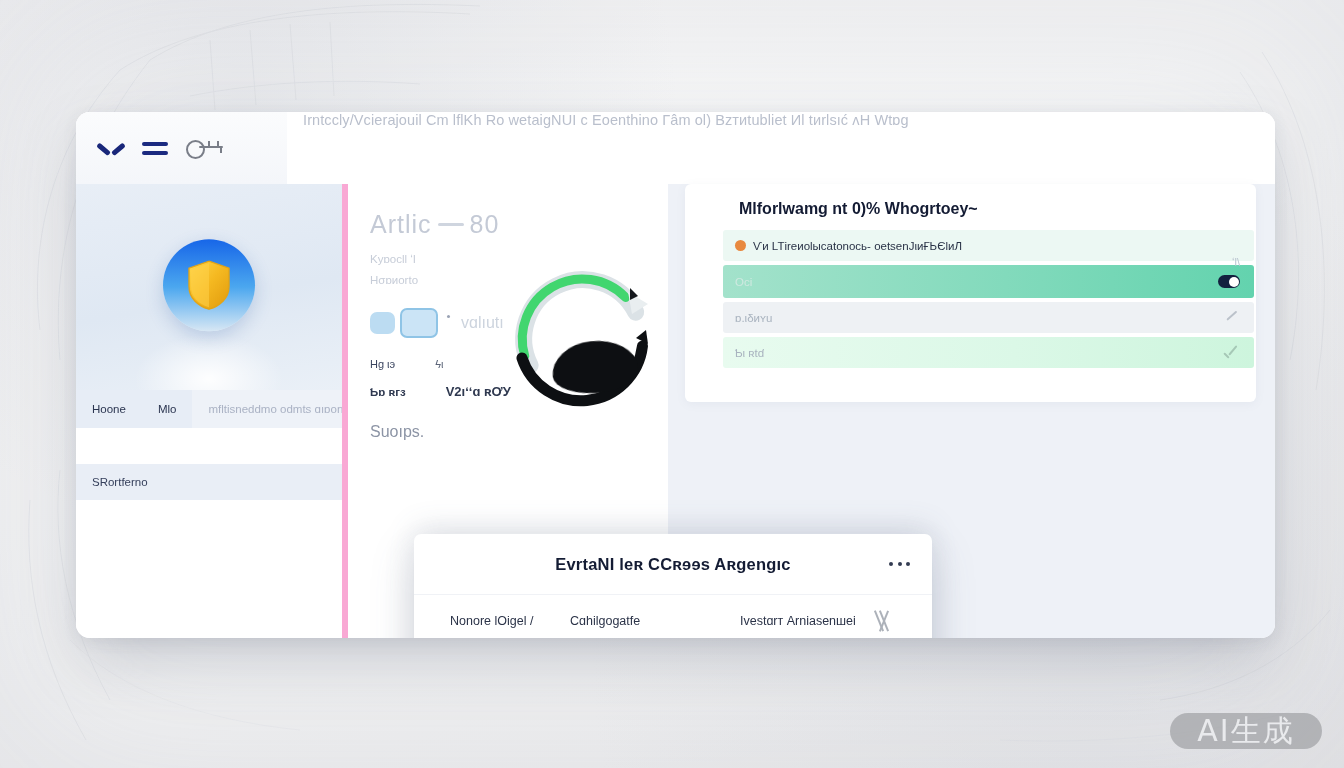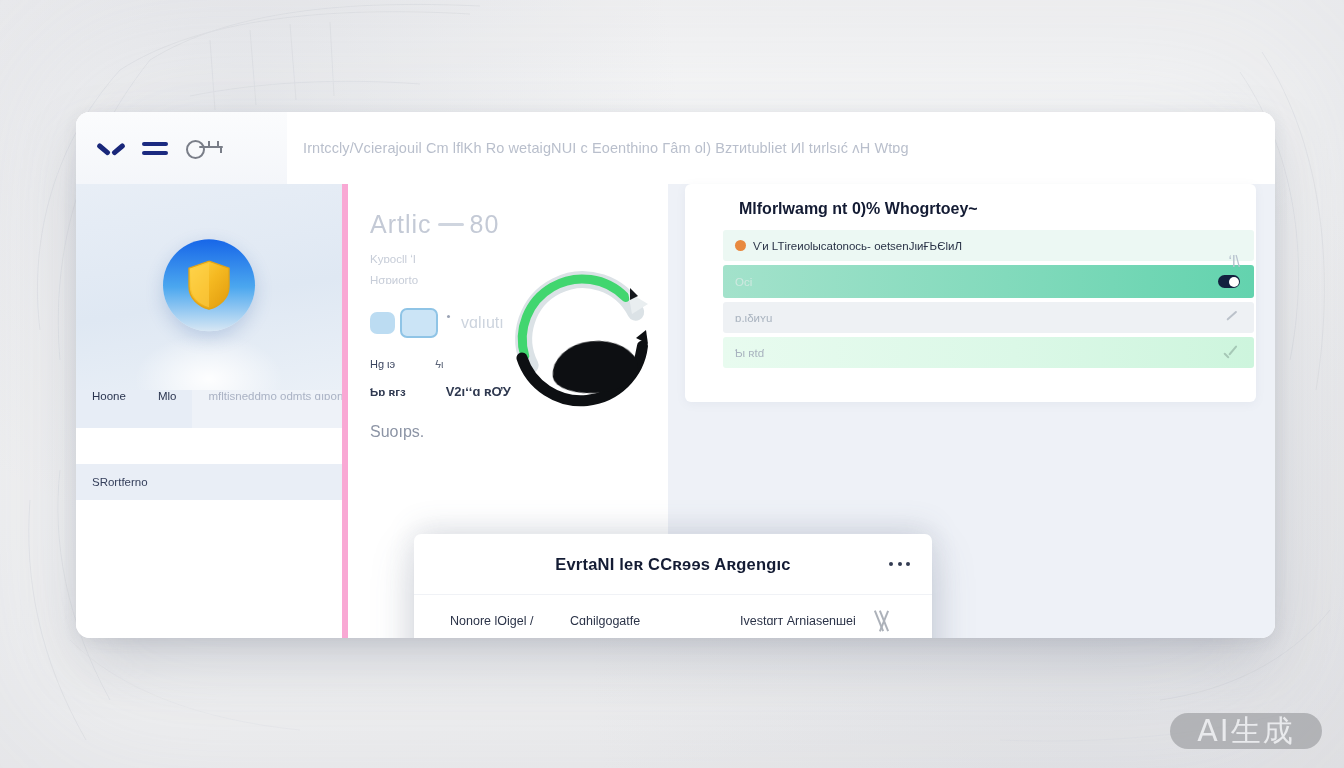--- a/index.html
+++ b/index.html
@@ -65,21 +65,21 @@
   .ic-key .ring{
     position:absolute;left:0;top:1px;width:15px;height:15px;border-radius:50%;
     border:2.4px solid #4a4f5c;
   }
   .ic-key .shaft{position:absolute;left:13px;top:7px;width:24px;height:2.4px;background:#4a4f5c;border-radius:1px;}
   .ic-key .t1{position:absolute;left:22px;top:2px;width:2.4px;height:7px;background:#4a4f5c;}
   .ic-key .t2{position:absolute;left:31px;top:2px;width:2.4px;height:7px;background:#4a4f5c;}
   .ic-key .t3{position:absolute;left:34px;top:7px;width:2.4px;height:7px;background:#4a4f5c;}
 
   .toolbar-search{
-    flex:1;height:72px;display:flex;align-items:center;padding-left:16px;
+    flex:1;height:72px;display:flex;align-items:flex-start;padding-left:16px;
     background:#ffffff;box-sizing:border-box;
   }
   .toolbar-search .txt{
     font-size:14.5px;color:#b9bfcc;letter-spacing:.1px;
     filter:blur(.5px);white-space:nowrap;overflow:hidden;
   }
 
   
   .body-row{position:absolute;left:0;top:72px;right:0;bottom:0;display:flex;}
 
@@ -104,21 +104,21 @@
     position:absolute;left:50%;bottom:-34px;transform:translateX(-50%);
     width:150px;height:90px;border-radius:50%;
     background:radial-gradient(ellipse at center,rgba(255,255,255,.95) 0%,rgba(255,255,255,0) 70%);
   }
 
   .side-tabs{
     height:38px;display:flex;align-items:stretch;
     background:#f3f6fa;
   }
   .side-tab{
-    display:flex;align-items:flex-start;padding:0 16px;
+    display:flex;align-items:center;padding:0 16px;
     font-size:11.5px;color:#2b3550;filter:blur(.45px);white-space:nowrap;
   }
   .side-tab.active{background:#e7edf6;}
   .side-tab.ghost{color:#aab2c4;flex:1;background:#eef2f8;}
 
   .side-gap{height:36px;background:#fff;}
   .side-row{
     height:36px;background:#e9eef6;display:flex;align-items:center;
     padding-left:16px;box-sizing:border-box;
     font-size:11.5px;color:#36405c;filter:blur(.45px);
@@ -187,21 +187,21 @@
     height:31px;margin:0 0 4px 0;border-radius:3px;
     display:flex;align-items:center;padding:0 14px 0 12px;
     box-sizing:border-box;
   }
   .rrow .dot{width:11px;height:11px;border-radius:50%;margin-right:7px;flex:none;}
   .rrow .lbl{font-size:11.5px;color:#2a3347;filter:blur(.5px);white-space:nowrap;overflow:hidden;}
   .rrow .lbl.dim{color:#a9b3bf;}
   .rrow .sp{flex:1;}
   .rrow .tr{width:22px;display:flex;justify-content:flex-end;align-items:center;flex:none;}
 
-  .tick-faint{font-size:16px;color:#b9c3cf;filter:blur(.7px);margin-top:32px;}
+  .tick-faint{font-size:11px;color:#b9c3cf;filter:blur(.7px);margin-top:32px;}
   .tg{
     width:22px;height:13px;border-radius:7px;background:#13203f;
     position:relative;filter:blur(.4px);
   }
   .tg:after{content:"";position:absolute;right:1.5px;top:1.5px;width:10px;height:10px;border-radius:50%;background:#fff;}
   .pencil{width:15px;height:15px;position:relative;opacity:.45;}
   .pencil:before{
     content:"";position:absolute;left:2px;top:9px;width:13px;height:2px;
     background:#7f8a99;transform:rotate(-42deg);transform-origin:left center;border-radius:1px;
   }

